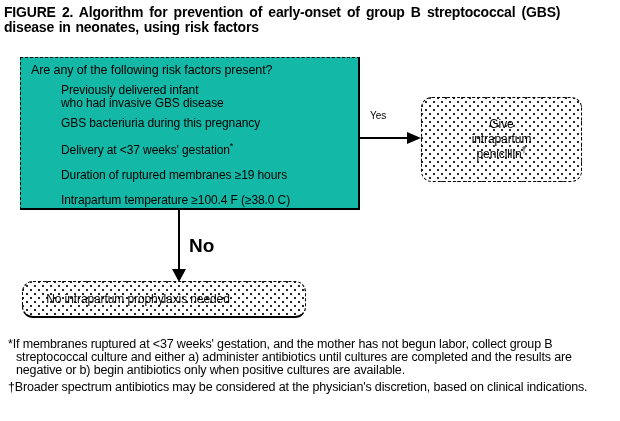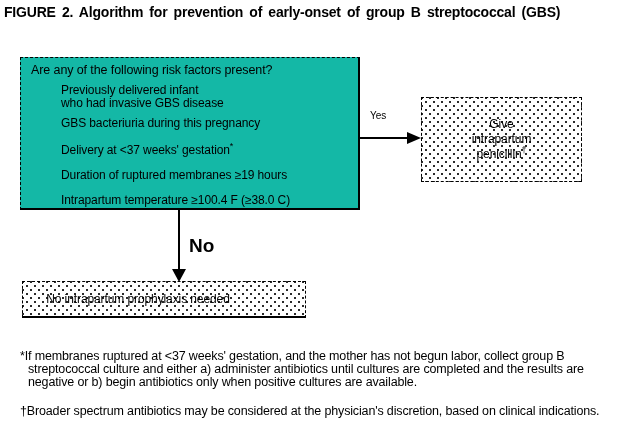--- a/index.html
+++ b/index.html
@@ -32,20 +32,21 @@
   sup { font-size:9px; line-height:0; }
 
   
   .stipple {
     background-image:
       radial-gradient(#2a2a2a 0.8px, rgba(0,0,0,0) 1.1px),
       radial-gradient(#2a2a2a 0.8px, rgba(0,0,0,0) 1.1px);
     background-size:8px 8px;
     background-position:0 0, 4px 4px;
     background-color:#fff;
+    border-radius:11px;
   }
 
   
   .yes-label { position:absolute; left:370px; top:110px; font-size:10px; }
   .yes-line  { position:absolute; left:360px; top:137px; width:47px; height:2px; background:#000; }
   .yes-head  {
     position:absolute; left:407px; top:132px; width:0; height:0;
     border-left:14px solid #000; border-top:6px solid transparent; border-bottom:6px solid transparent;
   }
   .penicillin-box {
@@ -69,29 +70,30 @@
     border-right:1px dashed #000; border-bottom:2px solid #000;
     display:flex; align-items:center; justify-content:center;
     padding-right:52px; font-size:12px; letter-spacing:-0.1px;
   }
 
   
   .footnotes {
     position:absolute; left:4px; top:334px; width:613px;
     font-size:12.5px; line-height:13px; letter-spacing:-0.15px;
   }
-  .footnote { padding-left:8px; text-indent:-8px; margin:16px; }
+  .footnote { padding-left:8px; text-indent:-8px; margin:4px; }
 </style>
 </head>
 <body>
 
 <div class="canvas">
 
   <div class="fig-title">
     <div class="l1">FIGURE 2. Algorithm for prevention of early-onset of group B streptococcal (GBS)</div>
+    <div class="l2">disease in neonates, using risk factors</div>
   </div>
 
   <div class="decision-box">
     <div class="question">Are any of the following risk factors present?</div>
     <div class="risk-item ri1">Previously delivered infant
 who had invasive GBS disease</div>
     <div class="risk-item ri2">GBS bacteriuria during this pregnancy</div>
     <div class="risk-item ri3"><span>Delivery at &lt;37 weeks' gestation</span><sup>*</sup></div>
     <div class="risk-item ri4">Duration of ruptured membranes ≥19 hours</div>
     <div class="risk-item ri5">Intrapartum temperature ≥100.4 F (≥38.0 C)</div>

